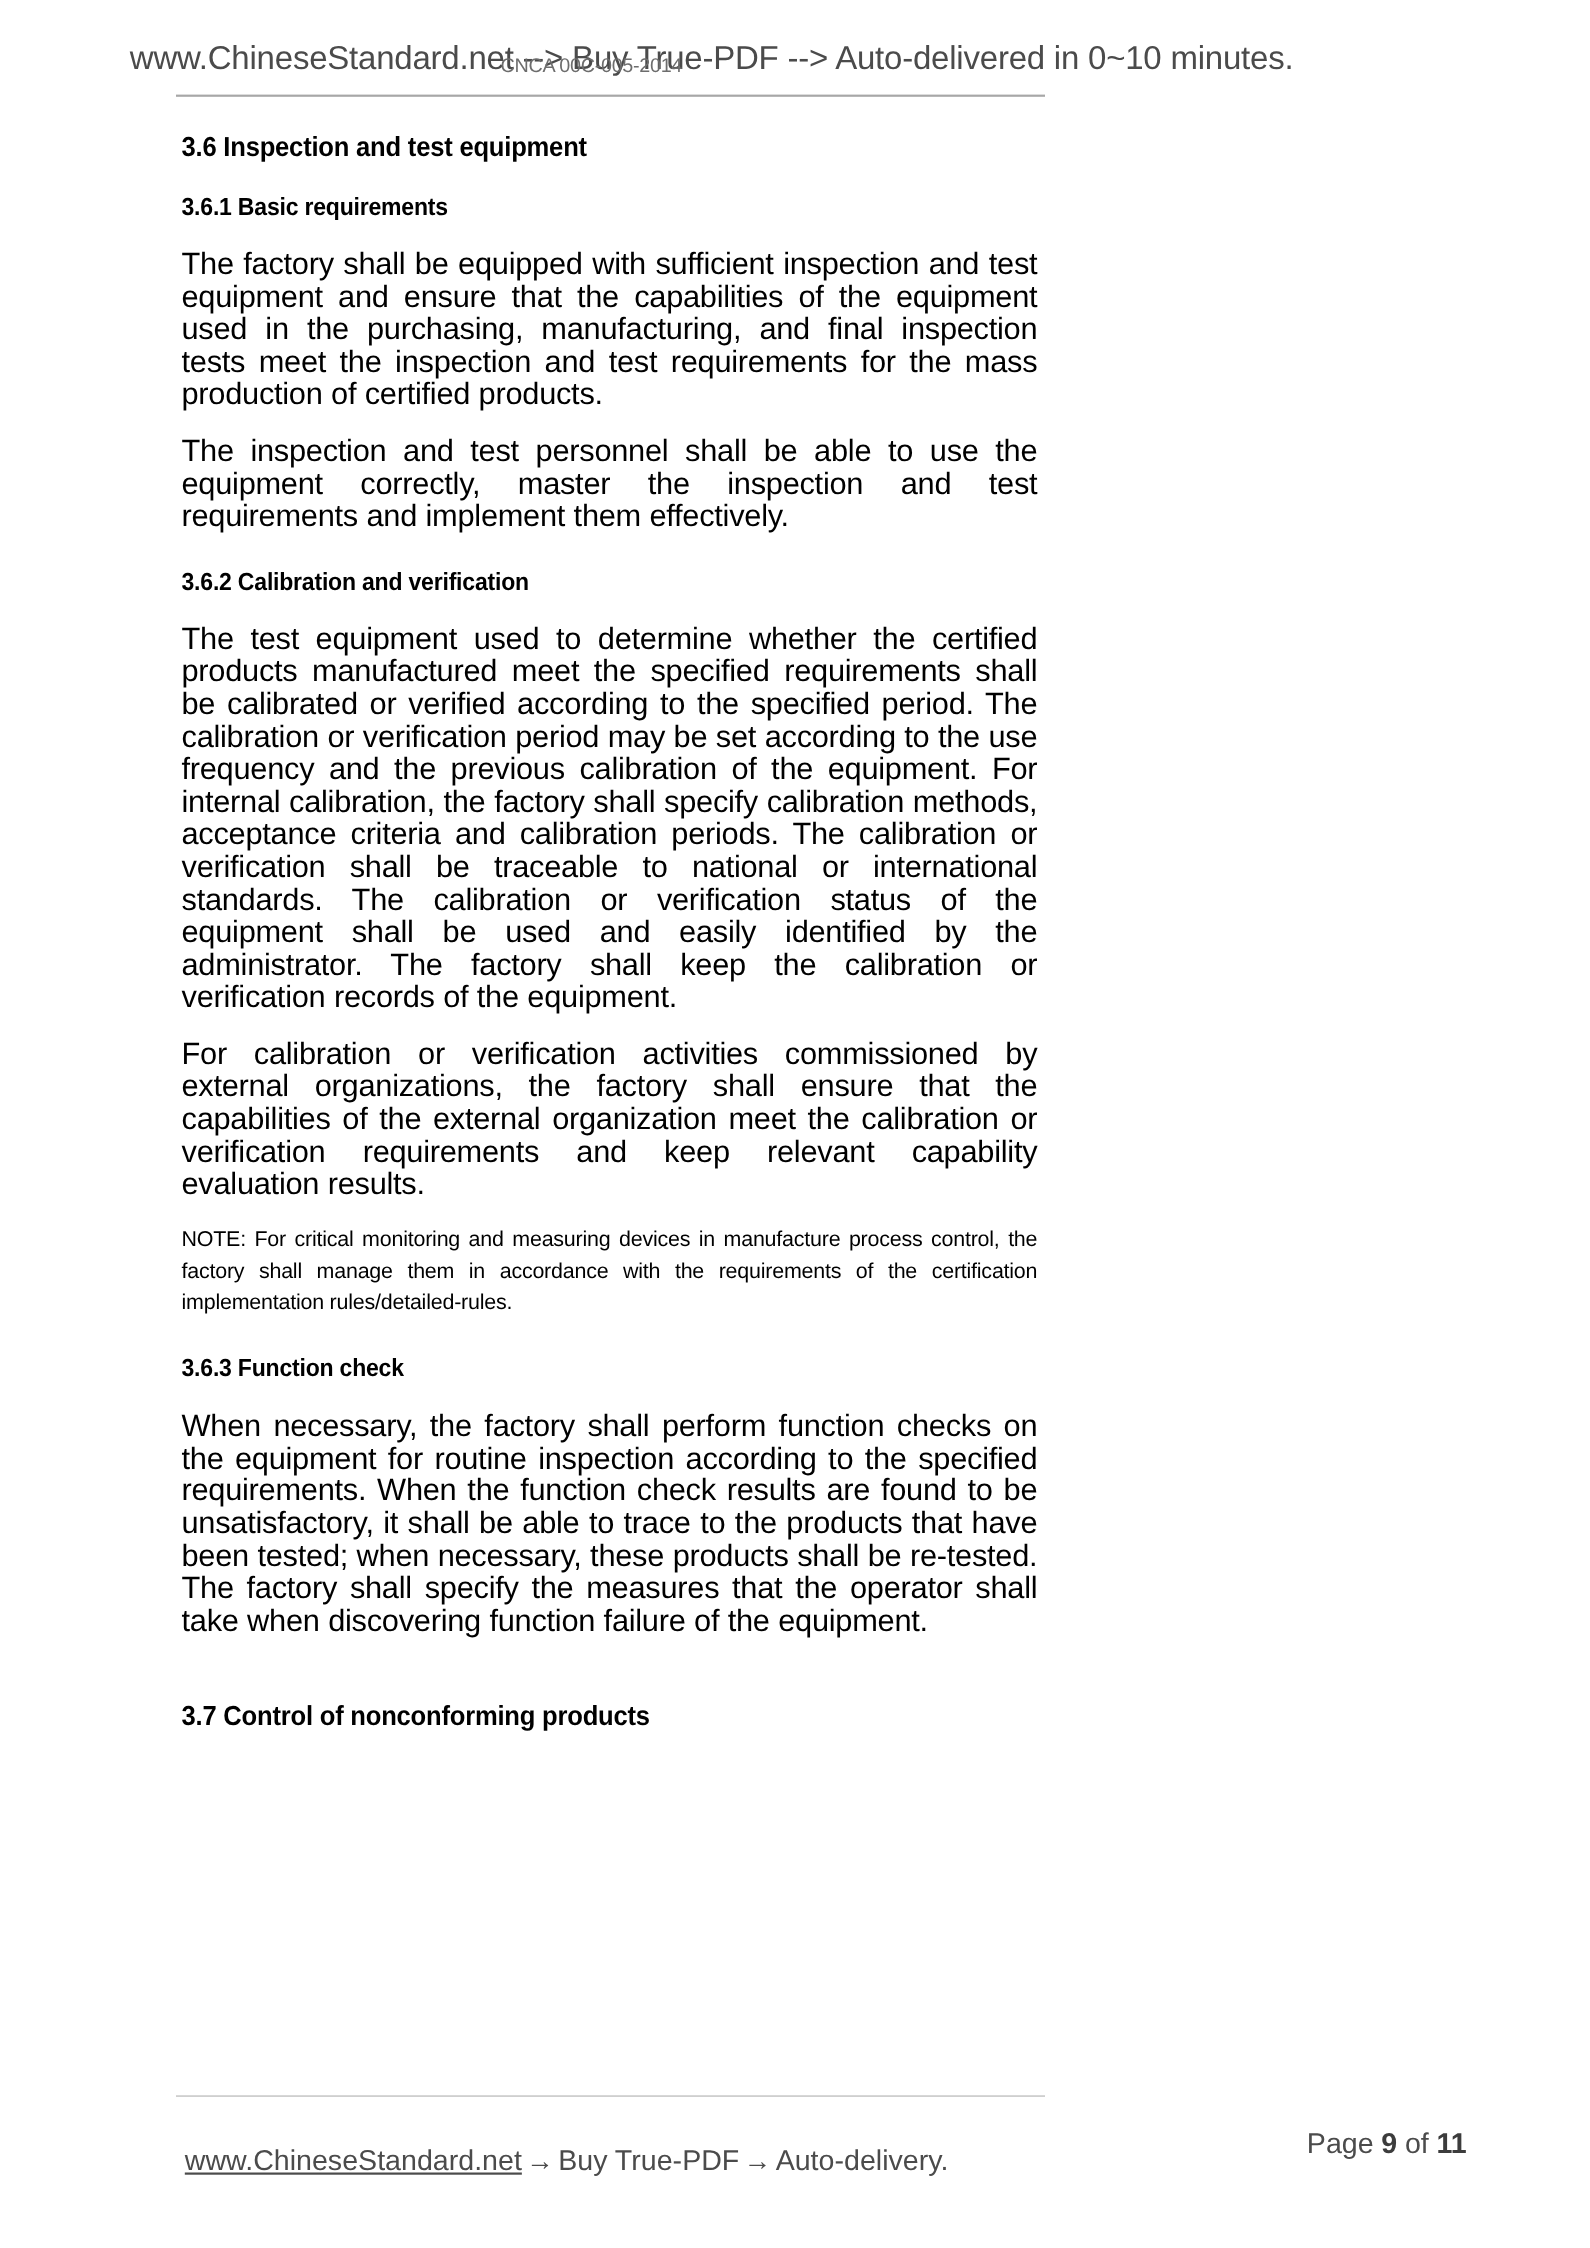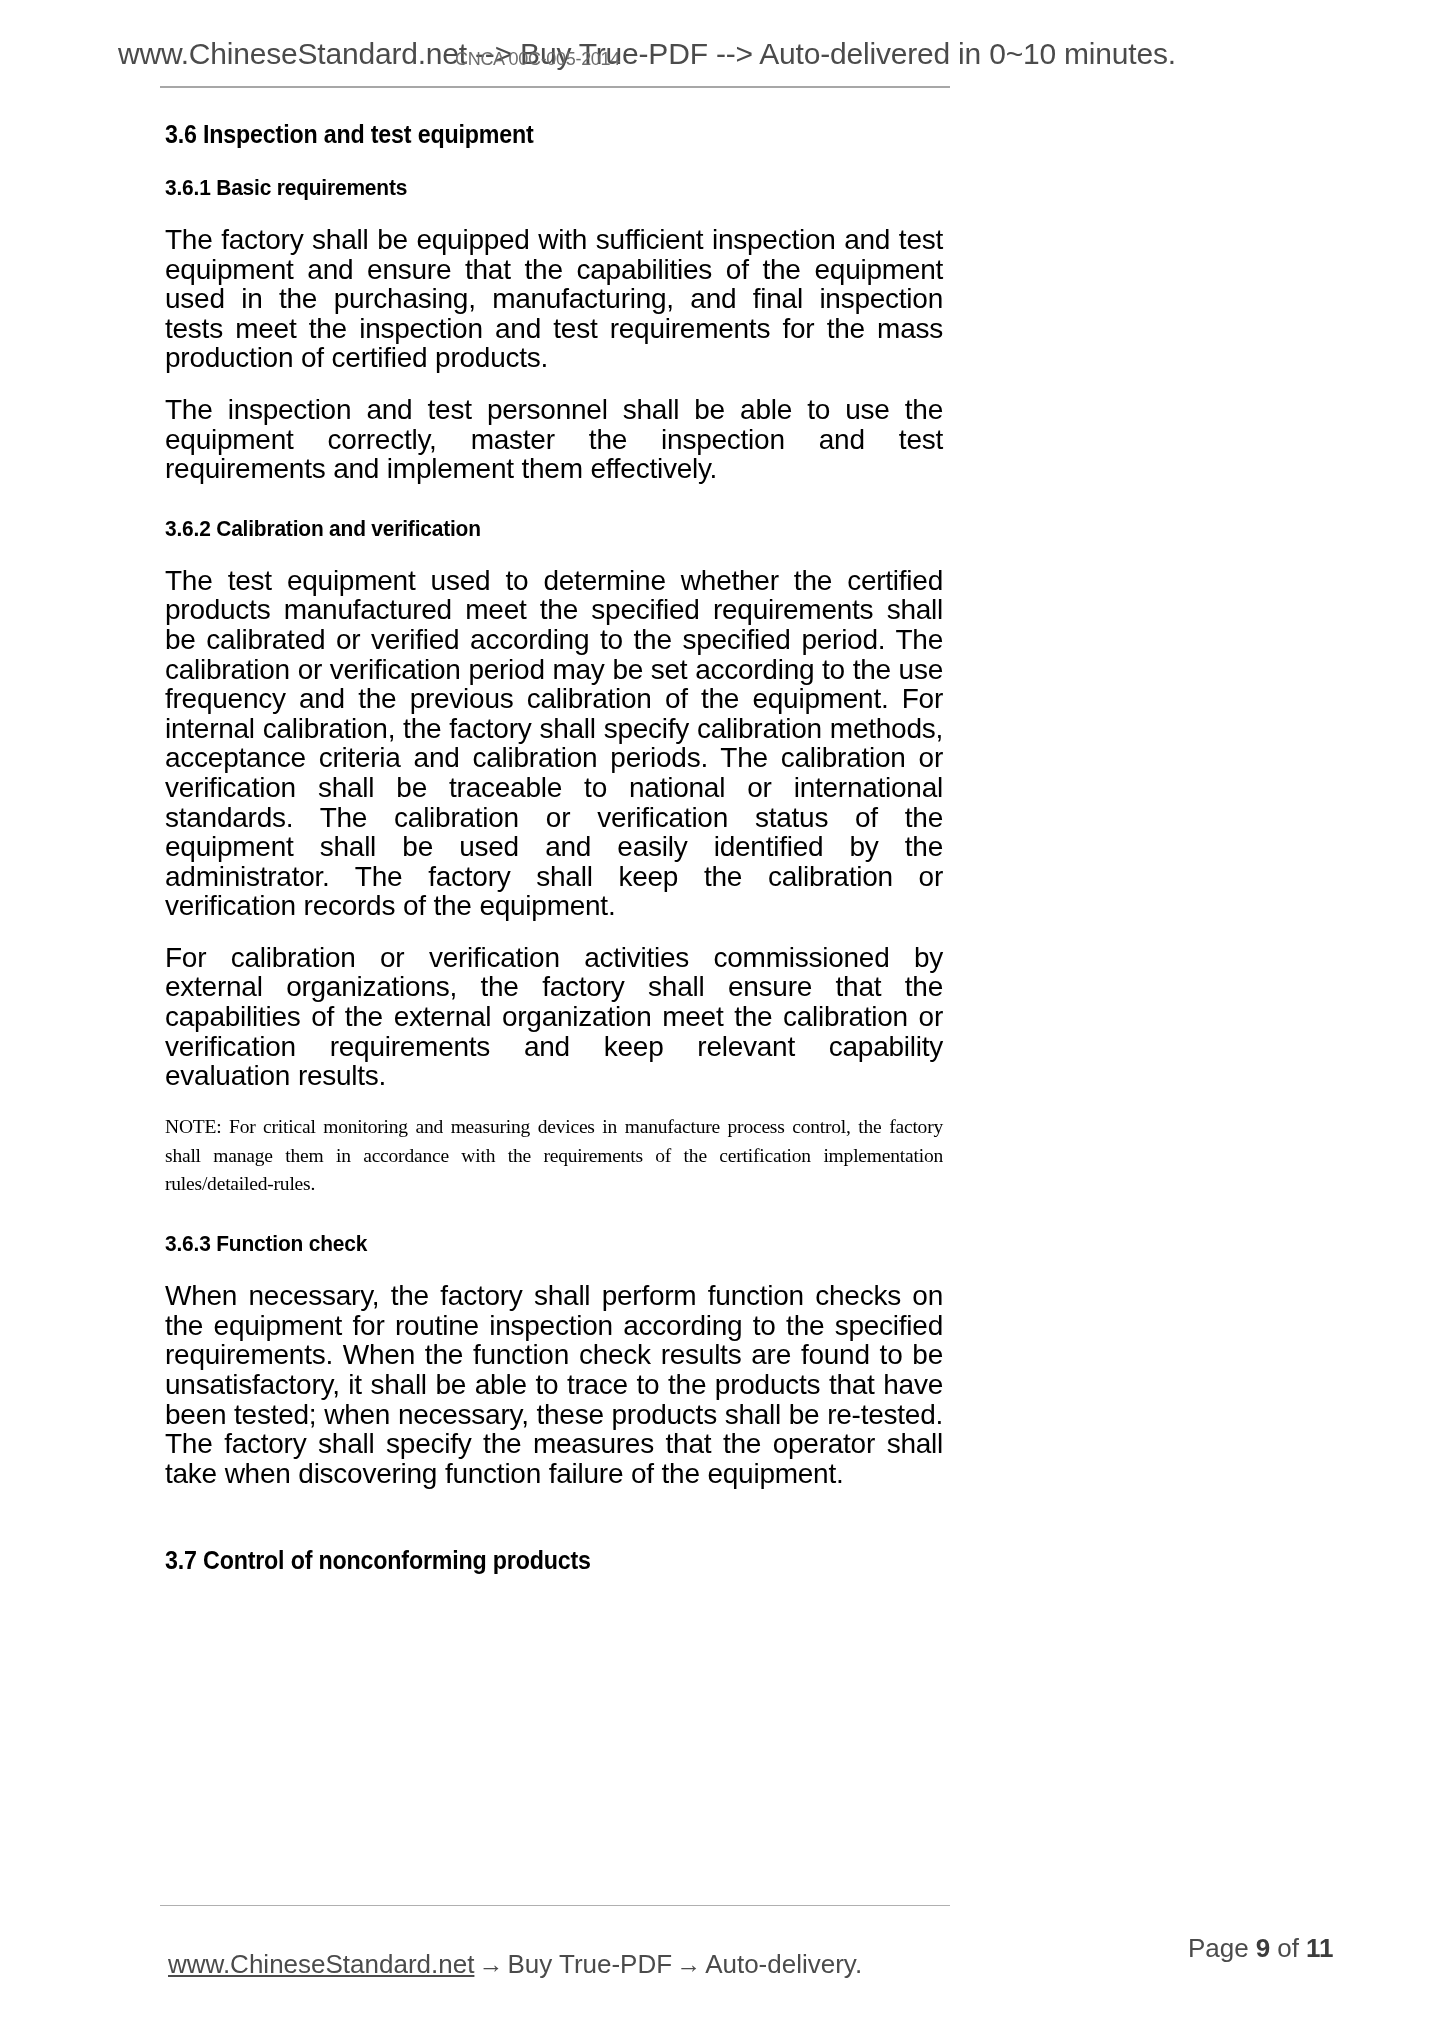--- a/index.html
+++ b/index.html
@@ -103,21 +103,20 @@
     word-spacing: 0.2px;
   }
   p.note {
     font-size: 19.5px;
     line-height: 28.8px;
     margin: 0;
     padding: 0;
     text-align: justify;
     text-justify: inter-word;
     letter-spacing: -0.2px;
-    font-family: Liberation Serif, serif;
   }
   p.body b, p.body strong { font-weight: bold; }
   .sp-after-h2  { height: 23px; }
   .sp-after-h3  { height: 22px; }
   .sp-para      { height: 22px; }
   .sp-before-h3 { height: 30px; }
   .sp-before-h2 { height: 34px; }
 
   
   .footer-rule {

